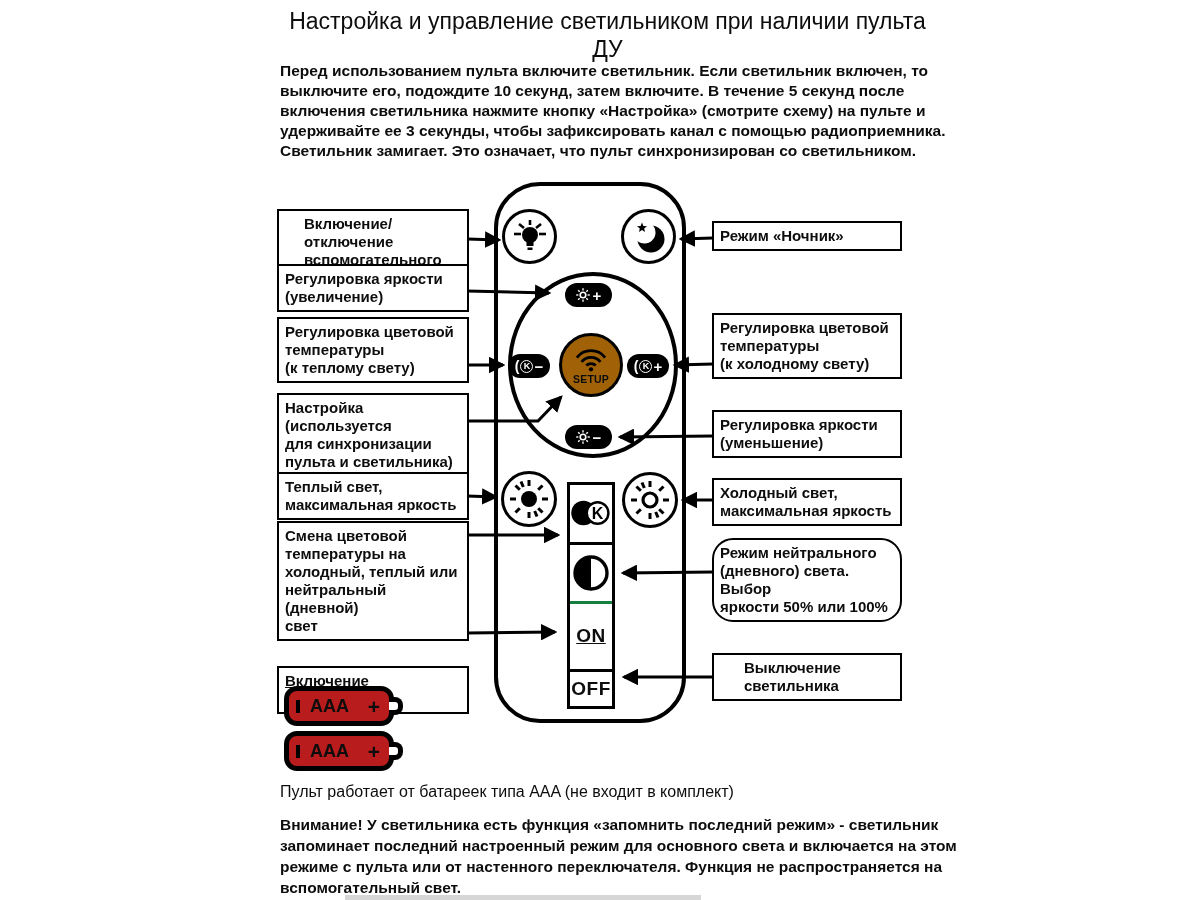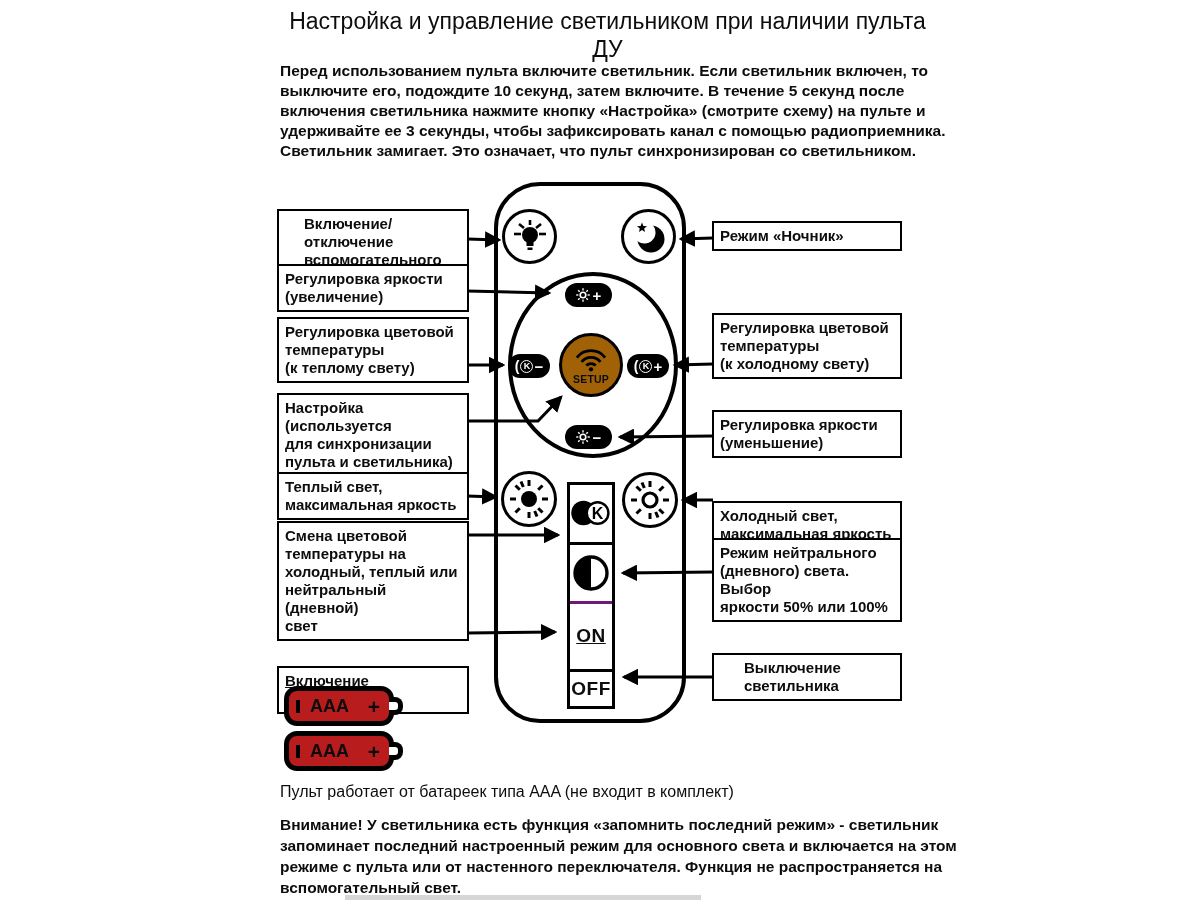--- a/index.html
+++ b/index.html
@@ -10,22 +10,22 @@
          font-size:23px;font-weight:normal;line-height:1.2;margin-top:8px;}
   .intro{left:280px;top:61px;width:678px;font-size:15.5px;font-weight:bold;line-height:20px;}
   .bat-note{left:280px;top:783px;font-size:16px;font-weight:normal;}
   .warning{left:280px;top:814px;width:700px;font-size:15.5px;font-weight:bold;line-height:21px;}
   .callout{border:2px solid #000;background:#fff;font-size:15px;font-weight:bold;
            line-height:18px;padding:4px 6px;white-space:pre-line;}
   .cl{left:277px;width:192px;}
   .cr{left:712px;width:190px;}
   .cl1{top:209px;padding-left:25px;} .cl2{top:264px;} .cl3{top:317px;} .cl4{top:393px;}
   .cl5{top:472px;} .cl6{top:521px;} .cl7{top:666px;text-decoration:underline;}
-  .cr1{top:221px;} .cr2{top:313px;} .cr3{top:410px;} .cr4{top:478px;margin-top:23px;}
-  .cr5{top:538px;} .cr6{top:653px;padding-left:30px;}
+  .cr1{top:221px;} .cr2{top:313px;} .cr3{top:410px;} .cr4{top:478px;}
+  .cr5{top:538px;border-radius:21px;} .cr6{top:653px;padding-left:30px;}
   .remote{left:494px;top:182px;width:192px;height:541px;border:4px solid #000;
           border-radius:46px;background:#fff;}
   .circle-btn{border:3px solid #000;border-radius:50%;background:#fff;
               display:flex;align-items:center;justify-content:center;}
   .bulb-btn{left:502px;top:209px;width:55px;height:55px;}
   .moon-btn{left:621px;top:209px;width:55px;height:55px;}
   .warm-btn{left:501px;top:471px;width:56px;height:56px;}
   .cool-btn{left:622px;top:472px;width:56px;height:56px;}
   .dpad{left:508px;top:272px;width:170px;height:186px;border:4px solid #000;
         border-radius:50%;background:#fff;}
@@ -41,21 +41,21 @@
   .pill-right{left:627px;top:354px;width:42px;gap:1px;}
   .sign{font-size:15px;font-weight:bold;line-height:1;}
   .kparen{font-size:14px;font-weight:bold;line-height:1;}
   .kcirc{width:13px;height:13px;border:1.5px solid #fff;border-radius:50%;
          font-size:9px;font-weight:bold;display:flex;align-items:center;
          justify-content:center;box-sizing:border-box;}
   .btncol{left:567px;top:482px;width:48px;height:227px;border:3px solid #000;
           background:#fff;display:flex;flex-direction:column;}
   .cell{display:flex;align-items:center;justify-content:center;box-sizing:border-box;}
   .cell-1{height:58px;} .cell-2{height:60px;border-top:3px solid #000;}
-  .cell-3{height:69px;border-top:3px solid #701a75;text-decoration:underline;} .cell-4{height:38px;border-top:3px solid #000;}
+  .cell-3{height:69px;border-top:3px solid #15803d;text-decoration:underline;} .cell-4{height:38px;border-top:3px solid #000;}
   .cell-label{font-size:19px;font-weight:bold;letter-spacing:0.5px;}
   .battery{left:284px;width:110px;height:40px;border:5px solid #000;border-radius:13px;
            background:#b91c1c;display:flex;align-items:center;}
   .bat1{top:686px;} .bat2{top:731px;}
   .bat-neg{width:4px;height:13px;background:#000;margin-left:7px;flex:none;}
   .bat-label{font-size:18px;font-weight:bold;margin-left:10px;}
   .bat-plus{font-size:21px;font-weight:bold;margin-left:auto;margin-right:9px;line-height:1;}
   .bat-bump{position:absolute;right:-14px;top:50%;transform:translateY(-50%);
             width:14px;height:18px;border:5px solid #000;border-left:none;
             border-radius:0 8px 8px 0;background:#fff;box-sizing:border-box;}

